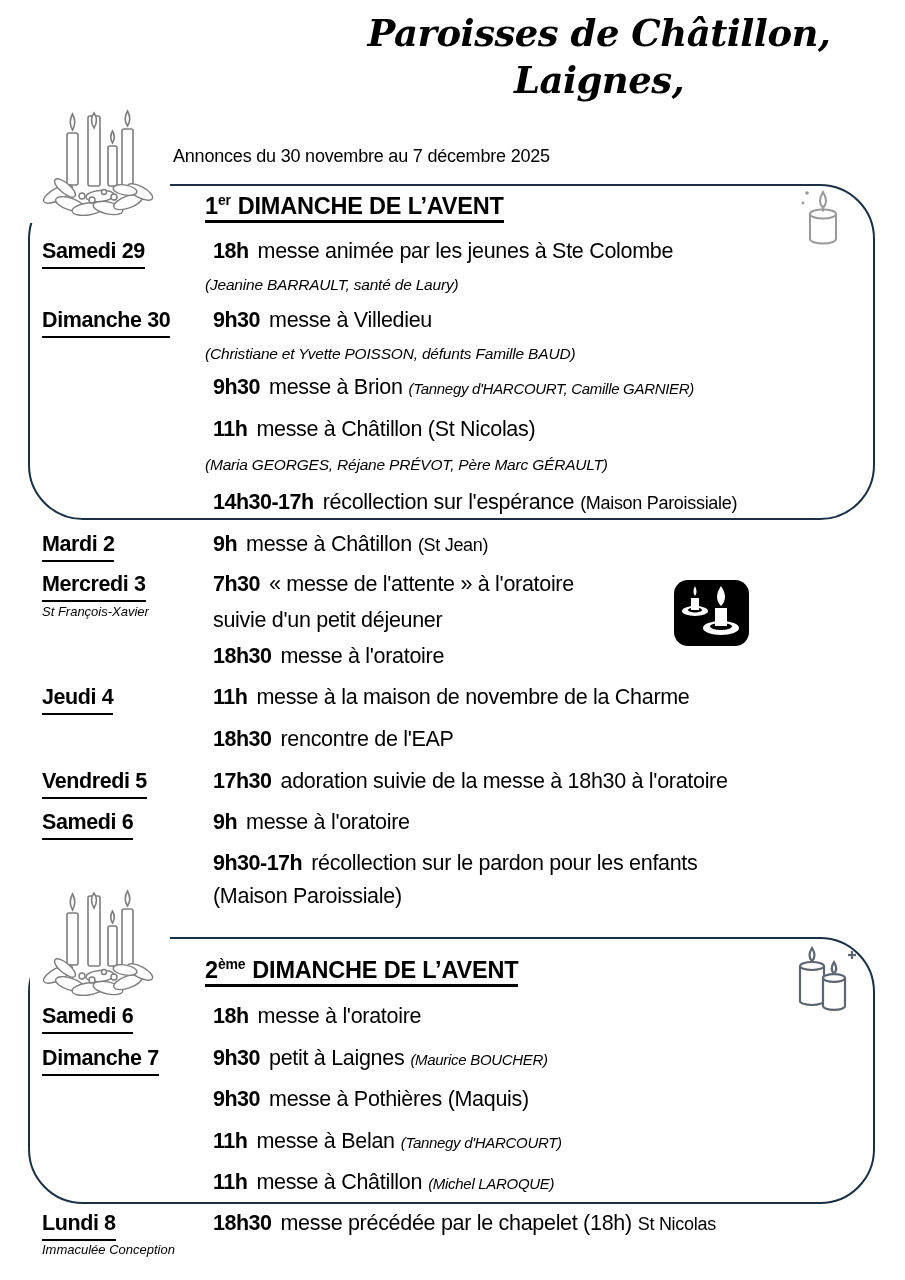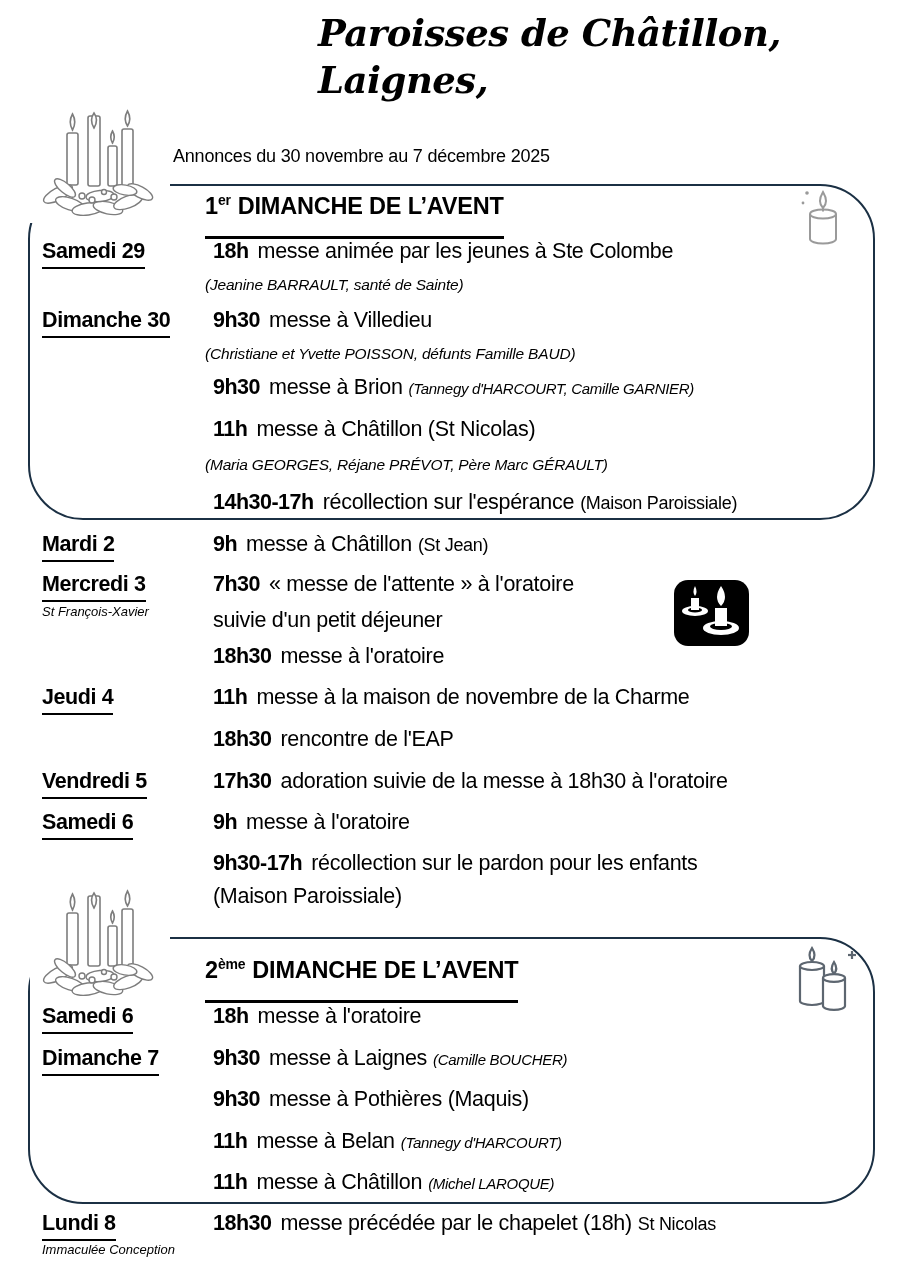--- a/index.html
+++ b/index.html
@@ -1,36 +1,36 @@
 <!DOCTYPE html>
 <html><head>
 <meta charset="utf-8">
 <style>
   html,body{margin:0;padding:0;background:#ffffff;}
   body{width:905px;height:1280px;position:relative;overflow:hidden;
        font-family:"Liberation Sans",sans-serif;color:#000;}
 
   
-  .title{position:absolute;left:318px;top:10px;width:562px;
+  .title{position:absolute;left:318px;top:10px;width:562px;text-align:center;
          font-family:"DejaVu Serif",serif;font-style:italic;font-weight:bold;
          font-size:37px;line-height:47px;letter-spacing:-0.5px;}
   .subtitle{position:absolute;left:173px;top:146px;font-size:18px;letter-spacing:-0.2px;}
 
   
   .box{position:absolute;border:2.5px solid #1b3044;border-radius:55px;background:transparent;z-index:1;}
   #box1{left:28px;top:184px;width:843px;height:332px;}
   #box2{left:28px;top:937px;width:843px;height:263px;}
 
   
   .art{position:absolute;z-index:3;}
   .art.masked{background:#ffffff;}
 
   
   .secheader{position:absolute;left:205px;z-index:4;font-size:23.5px;font-weight:bold;
-             border-bottom:3px solid #000;padding-bottom:16px;white-space:nowrap;letter-spacing:-0.2px;}
+             border-bottom:3px solid #000;padding-bottom:0;white-space:nowrap;letter-spacing:-0.2px;}
   .secheader sup{font-size:14px;font-weight:bold;}
   .secheader .sectitle{margin-left:7px;}
 
   
   .row{position:absolute;left:0;width:905px;z-index:4;}
   .date{position:absolute;left:42px;top:0;font-weight:bold;font-size:21.5px;letter-spacing:-0.4px;
         border-bottom:2.5px solid #000;padding-bottom:3px;white-space:nowrap;}
   .datesub{position:absolute;left:42px;font-size:13px;font-style:italic;white-space:nowrap;z-index:4;}
   .content{position:absolute;left:213px;top:0;font-size:21.5px;letter-spacing:-0.3px;white-space:nowrap;}
   .time{font-weight:bold;margin-right:9px;letter-spacing:-0.5px;}
@@ -159,21 +159,21 @@
 </div>
 <div class="secheader" style="top:956px;">
   <span>2</span><sup>ème</sup><span class="sectitle">DIMANCHE DE L’AVENT</span>
 </div>
 
 <div class="row" style="top:239px;">
   <span class="date">Samedi 29</span>
   <span class="content"><span class="time">18h</span><span>messe animée par les jeunes à Ste Colombe</span></span>
 </div>
 <div class="row" style="top:276px;">
-  <span class="note">(Jeanine BARRAULT, santé de Sainte)</span>
+  <span class="note">(Jeanine BARRAULT, santé de Laury)</span>
 </div>
 <div class="row" style="top:308px;">
   <span class="date">Dimanche 30</span>
   <span class="content"><span class="time">9h30</span><span>messe à Villedieu</span></span>
 </div>
 <div class="row" style="top:345px;">
   <span class="note">(Christiane et Yvette POISSON, défunts Famille BAUD)</span>
 </div>
 <div class="row" style="top:375px;">
   <span class="content"><span class="time">9h30</span><span>messe à Brion</span><span class="inline-note">(Tannegy d'HARCOURT, Camille GARNIER)</span></span>
@@ -222,21 +222,21 @@
 </div>
 <div class="row" style="top:884px;">
   <span class="content">(Maison Paroissiale)</span>
 </div>
 <div class="row" style="top:1004px;">
   <span class="date">Samedi 6</span>
   <span class="content"><span class="time">18h</span><span>messe à l'oratoire</span></span>
 </div>
 <div class="row" style="top:1046px;">
   <span class="date">Dimanche 7</span>
-  <span class="content"><span class="time">9h30</span><span>messe à Laignes</span><span class="inline-note">(Camille BOUCHER)</span></span>
+  <span class="content"><span class="time">9h30</span><span>petit à Laignes</span><span class="inline-note">(Maurice BOUCHER)</span></span>
 </div>
 <div class="row" style="top:1087px;">
   <span class="content"><span class="time">9h30</span><span>messe à Pothières (Maquis)</span></span>
 </div>
 <div class="row" style="top:1129px;">
   <span class="content"><span class="time">11h</span><span>messe à Belan</span><span class="inline-note">(Tannegy d'HARCOURT)</span></span>
 </div>
 <div class="row" style="top:1170px;">
   <span class="content"><span class="time">11h</span><span>messe à Châtillon</span><span class="inline-note">(Michel LAROQUE)</span></span>
 </div>

